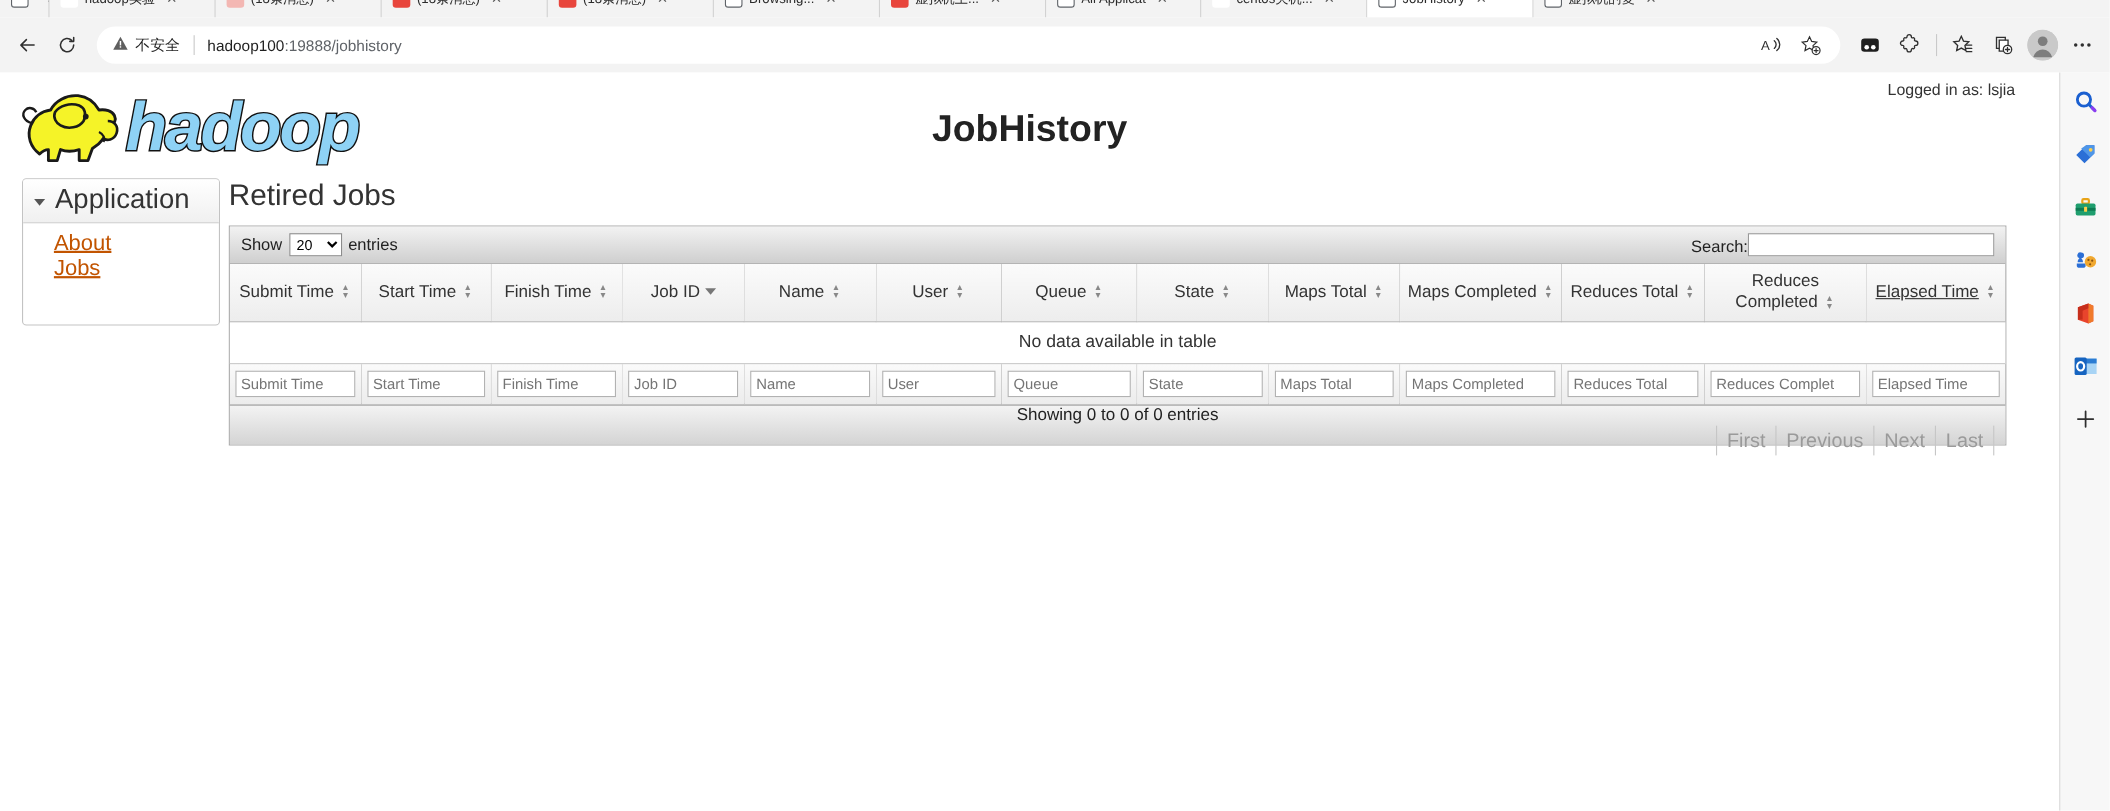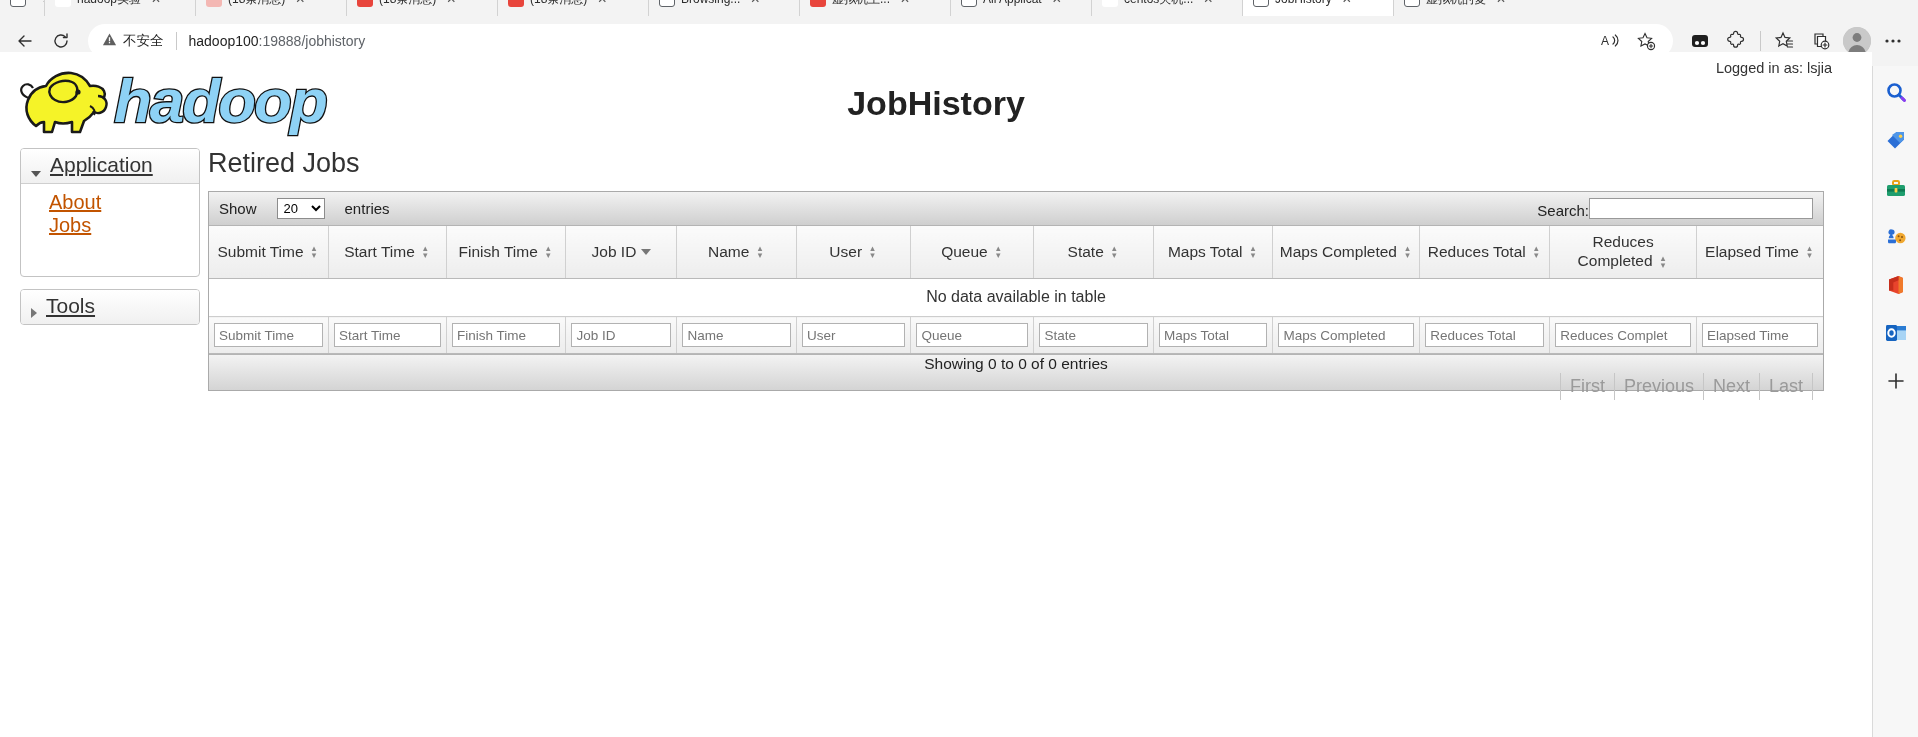--- a/index.html
+++ b/index.html
@@ -66,21 +66,21 @@
     width: 34px; height: 34px; display: flex; align-items: center;
     justify-content: center; border-radius: 6px; flex: 0 0 34px; color: #2f2f2f;
   }
   .avatar-btn {
     width: 28px; height: 28px; border-radius: 50%; background: #c4c4c4;
     display: flex; align-items: center; justify-content: center; overflow: hidden;
   }
 
   
   .viewport {
-    position: absolute; left: 0; top: 52px;
+    position: absolute; left: 0; top: 66px;
     width: 1872px; height: 671px; background: #ffffff; overflow: hidden;
   }
   .edgebar {
     position: absolute; right: 0; top: 66px; width: 46px; height: 671px;
     background: #f7f7f7; border-left: 1px solid #dadada;
     display: flex; flex-direction: column; align-items: center;
     padding-top: 14px; gap: 22px;
   }
   .edgebar .sideicon { width: 26px; height: 26px; display: flex; align-items: center; justify-content: center; }
 
@@ -98,22 +98,22 @@
 
   .content { display: flex; align-items: flex-start; padding: 0 0 0 0; }
   .sidebar { width: 200px; flex: 0 0 200px; padding-left: 20px; padding-top: 4px; }
   .navblock {
     border: 1px solid #c3c3c3; border-radius: 4px; background: #fff;
     margin-bottom: 12px; overflow: hidden;
   }
   .navhead {
     background: linear-gradient(#ffffff, #f0f0f0);
     border-bottom: 1px solid #cfcfcf;
-    font-size: 21px; color: #333; padding: 4px 10px 6px 10px;
-    display: flex; align-items: flex-end; gap: 9px; text-decoration: underline;
+    font-size: 25px; color: #333; padding: 4px 10px 6px 10px;
+    display: flex; align-items: center; gap: 9px;
   }
   .navhead.collapsed { border-bottom: none; }
   .navblock.collapsed { background: linear-gradient(#f6f6f6, #e6e6e6); }
   .caret-down {
     width: 0; height: 0; border-left: 5px solid transparent;
     border-right: 5px solid transparent; border-top: 6px solid #555; margin-top: 4px;
   }
   .caret-right {
     width: 0; height: 0; border-top: 5px solid transparent;
     border-bottom: 5px solid transparent; border-left: 6px solid #777; margin-top: 2px;
@@ -127,42 +127,42 @@
   .main { flex: 1 1 auto; padding-right: 48px; padding-left: 8px; }
   .sectiontitle { font-size: 27px; color: #333; margin: 4px 0 12px 0; font-weight: normal; }
 
   .dtbox { border: 1px solid #aaa; background: #fff; }
   .dtbar {
     background: linear-gradient(#f2f2f2, #cfcfcf);
     border-bottom: 1px solid #b4b4b4;
     height: 34px; display: flex; align-items: center;
     padding: 0 10px; font-size: 15px; color: #222;
   }
-  .dtbar .lengthwrap { display: flex; align-items: center; gap: 20px; }
+  .dtbar .lengthwrap { display: flex; align-items: center; gap: 6px; }
   .lensel {
     font-size: 13px; font-family: "Liberation Sans", sans-serif;
     padding: 1px 2px; border: 1px solid #8c8c8c; background: #fff;
     height: 21px;
   }
   .dtbar .searchwrap { margin-left: auto; display: flex; align-items: flex-end; gap: 0px; }
   .searchlabel { font-size: 15px; color: #222; }
   .searchinput {
     width: 224px; height: 21px; border: 1px solid #999; background: #fff;
     font-size: 13px; padding: 0 3px; font-family: "Liberation Sans", sans-serif;
   }
 
   table.dt { width: 100%; border-collapse: collapse; table-layout: fixed; }
   table.dt th {
     background: linear-gradient(#fbfbfb, #ededed);
     border-right: 1px solid #d0d0d0; border-bottom: 1px solid #b9b9b9;
     font-size: 15.5px; font-weight: normal; color: #333;
     padding: 6px 6px 8px 6px; height: 48px; vertical-align: middle;
     text-align: center; position: relative; line-height: 19px;
   }
-  table.dt th:last-child { border-right: none; }
+  table.dt th:last-child { border-right: none; text-decoration: underline; }
   .sorticon {
     display: inline-block; width: 11px; margin-left: 5px;
     color: #888; font-size: 11px; line-height: 10px; vertical-align: middle;
     text-align: center;
   }
   .sorticon .up { display: block; font-size: 9px; line-height: 7px; }
   .sorticon .dn { display: block; font-size: 9px; line-height: 7px; }
   .sortactive {
     display: inline-block; margin-left: 5px; width: 0; height: 0;
     border-left: 5px solid transparent; border-right: 5px solid transparent;
@@ -389,26 +389,20 @@
 
       <div class="sidebar" id="sidebar">
           <div class="navblock">
             <div class="navhead">
               <span class="caret-down"></span>
               <span>Application</span>
             </div>
             <div class="navbody">
               <a class="navlink">About</a>
               <a class="navlink">Jobs</a>
-            </div>
-          </div>
-          <div class="navblock collapsed">
-            <div class="navhead collapsed">
-              <span class="caret-right"></span>
-              <span>Tools</span>
             </div>
           </div>
         </div>
 
       <div class="main">
         <div class="sectiontitle">Retired Jobs</div>
 
         <div class="dtbox">
 
           <div class="dtbar">

